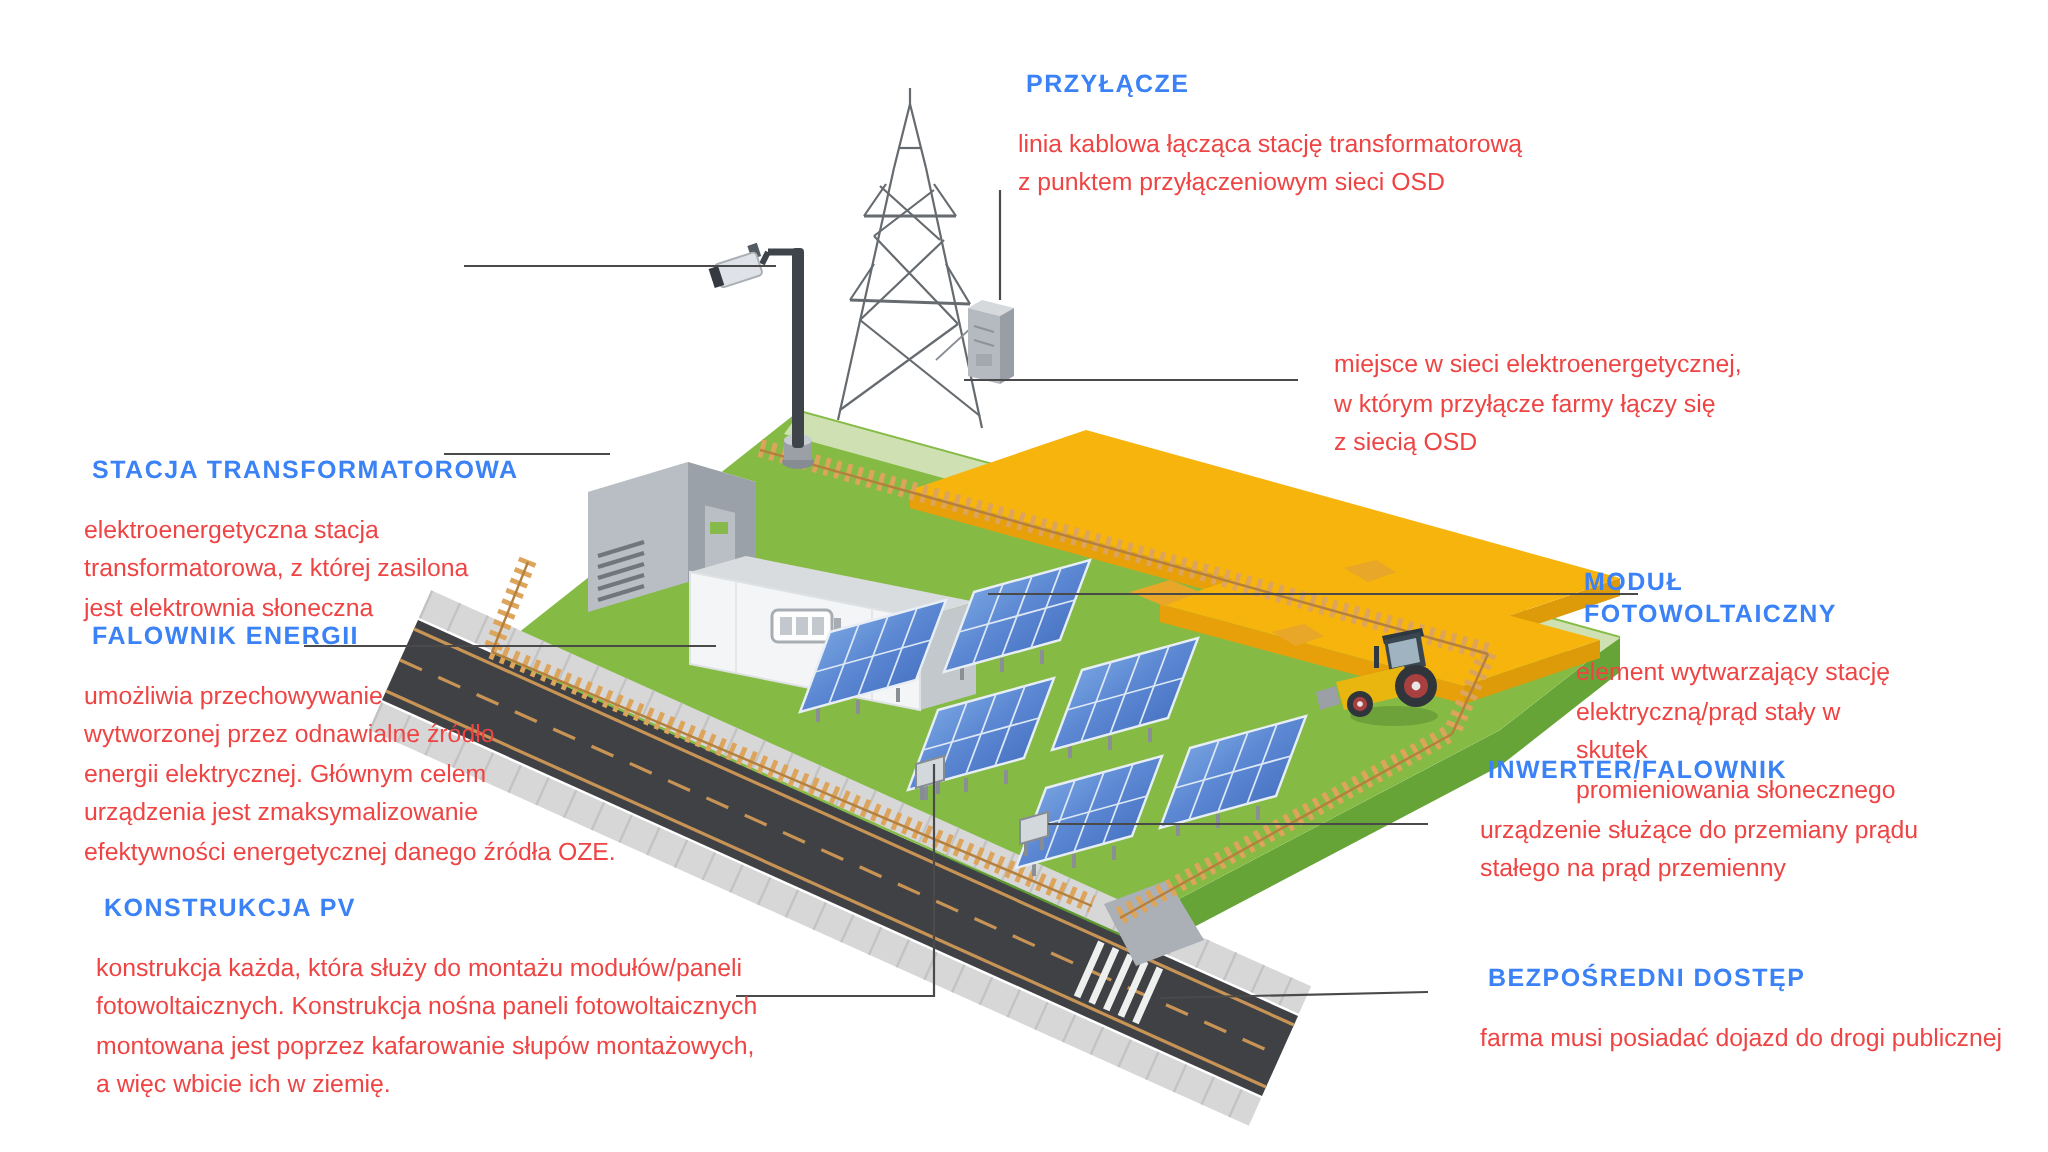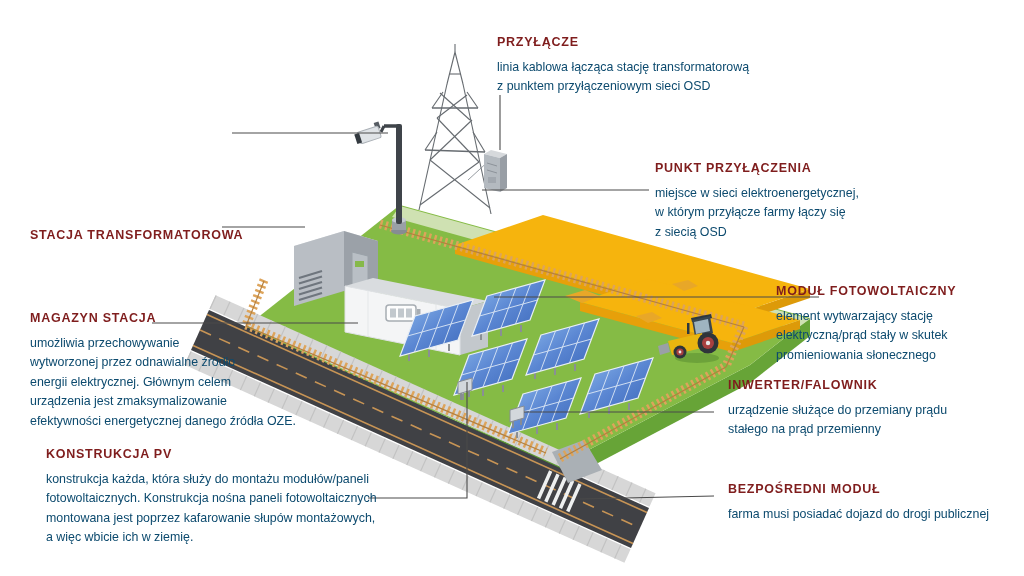--- a/index.html
+++ b/index.html
@@ -1,23 +1,23 @@
 <!DOCTYPE html>
 <html><head>
 <meta charset="utf-8">
 <style>
   html,body{margin:0;padding:0;background:#fff;}
   #canvas{position:relative;width:1024px;height:576px;background:#ffffff;overflow:hidden;
           font-family:"Liberation Sans",sans-serif;}
   #scene{position:absolute;left:0;top:0;}
   .lbl{position:absolute;}
-  .lbl h3{font:700 12.5px/1.25 "Liberation Sans",sans-serif;color:#7f1d1d;
-          letter-spacing:.06em;margin:0 0 7px;}
-  .lbl p{font:400 12.4px/1.58 "Liberation Sans",sans-serif;color:#0c4a6e;
-         margin:0;white-space:pre-line;}
+  .lbl h3{font:700 12.5px/1.25 "Liberation Sans",sans-serif;color:#3b82f6;
+          letter-spacing:.06em;margin:0 16px 7px;}
+  .lbl p{font:400 12.4px/1.58 "Liberation Sans",sans-serif;color:#ef4444;
+         margin:12px;white-space:pre-line;}
 </style>
 </head>
 <body>
 
 <div id="canvas">
 
   <svg id="scene" width="1024" height="576" viewBox="0 0 1024 576">
     <defs>
       <linearGradient id="pg" x1="0" y1="0" x2="1" y2="1">
         <stop offset="0" stop-color="#8db9ec"></stop>
@@ -274,57 +274,59 @@
     <h3>PRZYŁĄCZE</h3>
     <p>linia kablowa łącząca stację transformatorową
 z punktem przyłączeniowym sieci OSD</p>
   </div>
 
   <div class="lbl" style="left:140px;top:122px;width:230px">
   </div>
 
   <div class="lbl" style="left:30px;top:228px;width:250px">
     <h3>STACJA TRANSFORMATOROWA</h3>
+    <p>elektroenergetyczna stacja
+transformatorowa, z której zasilona
+jest elektrownia słoneczna</p>
   </div>
 
   <div class="lbl" style="left:30px;top:311px;width:300px">
-    <h3>MAGAZYN STACJA</h3>
+    <h3>FALOWNIK ENERGII</h3>
     <p>umożliwia przechowywanie
 wytworzonej przez odnawialne źródło
 energii elektrycznej. Głównym celem
 urządzenia jest zmaksymalizowanie
 efektywności energetycznej danego źródła OZE.</p>
   </div>
 
-  <div class="lbl" style="left:46px;top:447px;width:365px">
+  <div class="lbl" style="left:36px;top:447px;width:365px">
     <h3>KONSTRUKCJA PV</h3>
     <p>konstrukcja każda, która służy do montażu modułów/paneli
 fotowoltaicznych. Konstrukcja nośna paneli fotowoltaicznych
 montowana jest poprzez kafarowanie słupów montażowych,
 a więc wbicie ich w ziemię.</p>
   </div>
 
   <div class="lbl" style="left:655px;top:161px;width:250px">
-    <h3>PUNKT PRZYŁĄCZENIA</h3>
     <p>miejsce w sieci elektroenergetycznej,
 w którym przyłącze farmy łączy się
 z siecią OSD</p>
   </div>
 
   <div class="lbl" style="left:776px;top:284px;width:195px">
     <h3>MODUŁ FOTOWOLTAICZNY</h3>
     <p>element wytwarzający stację
 elektryczną/prąd stały w skutek
 promieniowania słonecznego</p>
   </div>
 
   <div class="lbl" style="left:728px;top:378px;width:260px">
     <h3>INWERTER/FALOWNIK</h3>
     <p>urządzenie służące do przemiany prądu
 stałego na prąd przemienny</p>
   </div>
 
   <div class="lbl" style="left:728px;top:482px;width:290px">
-    <h3>BEZPOŚREDNI MODUŁ</h3>
+    <h3>BEZPOŚREDNI DOSTĘP</h3>
     <p>farma musi posiadać dojazd do drogi publicznej</p>
   </div>
 
 </div>
 
 </body></html>

